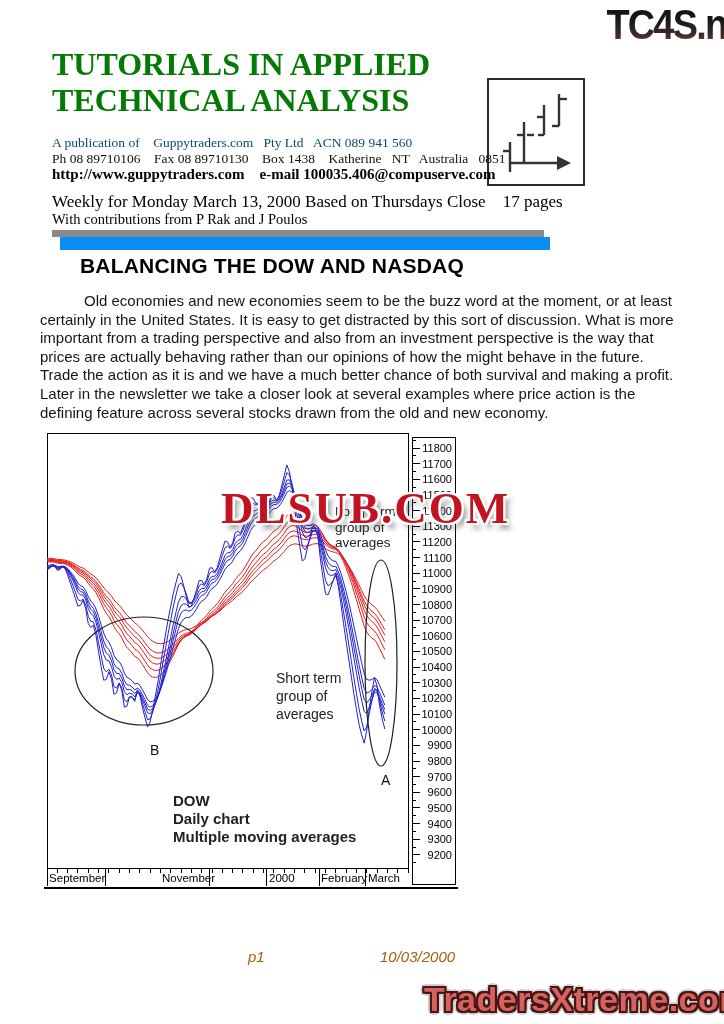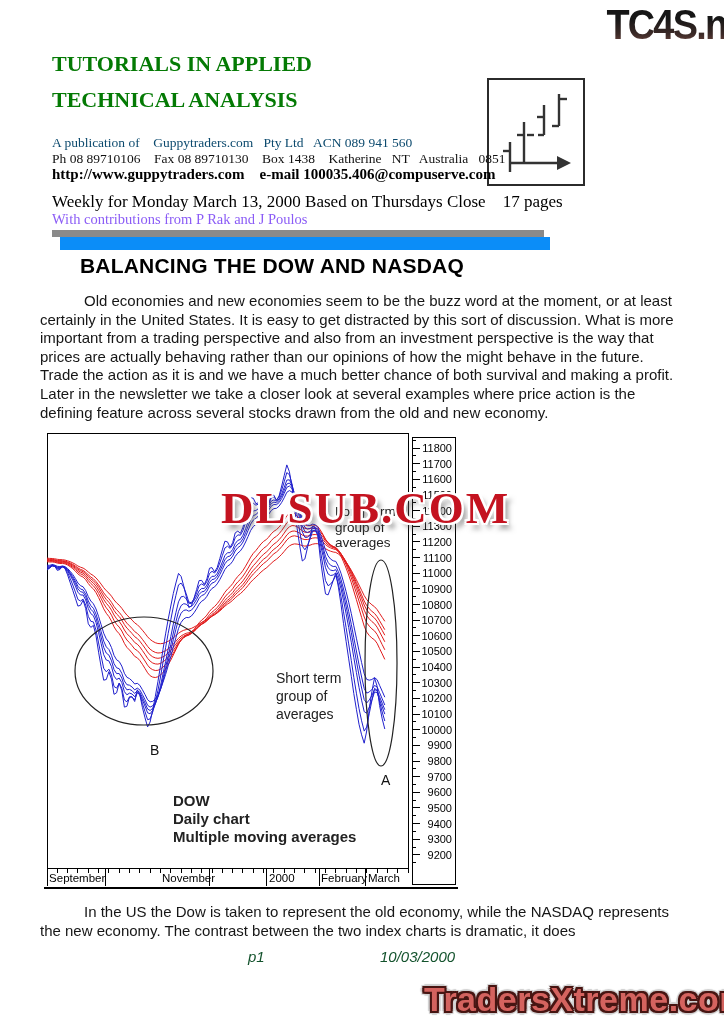--- a/index.html
+++ b/index.html
@@ -8,48 +8,48 @@
   .abs{position:absolute;}
 
   
   .tc4s{right:2px;top:0px;font-family:"Liberation Sans",sans-serif;font-weight:bold;
         font-size:43px;letter-spacing:-2px;transform:scaleX(.88);transform-origin:right top;
         background:linear-gradient(180deg,#161616 38%,#3c2a27 70%,#8a554d 100%);
         -webkit-background-clip:text;background-clip:text;color:transparent;}
 
   
   .title{left:52px;top:46px;font-family:"Liberation Serif",serif;font-weight:bold;
-         font-size:22px;line-height:36px;color:#047a04;}
+         font-size:32px;line-height:36px;color:#047a04;}
   .logo-box{left:487px;top:78px;width:94px;height:104px;border:2px solid #2b2b2b;background:#fff;}
   .pub{left:52px;font-family:"Liberation Serif",serif;white-space:pre;}
   .pub1{top:135px;font-size:13.5px;color:#0c4a6e;}
   .pub2{top:151px;font-size:13.5px;color:#111;text-align:center;}
   .pub3{top:166px;font-size:15px;font-weight:bold;color:#000;}
   .pub4{top:192px;font-size:17px;color:#000;}
-  .pub5{top:211px;font-size:14.5px;color:#8b5cf6;}
+  .pub5{top:211px;font-size:14.5px;color:#000000;}
 
   .bar-gray{left:52px;top:230px;width:492px;height:7px;background:#8a8a8a;}
   .bar-blue{left:60px;top:237px;width:490px;height:13px;background:#0b8df8;}
 
   .headline{left:52px;top:254px;font-size:21px;font-weight:bold;color:#000;letter-spacing:.2px;margin-left:28px;}
 
   .para{left:40px;width:645px;font-size:15px;line-height:18.6px;color:#161616;text-indent:44px;}
   .para1{top:292px;}
   .para2{top:903px;}
 
   .chart-wrap{left:44px;top:433px;width:414px;height:458px;}
 
   
   .dlsub{left:221px;top:482px;font-family:"Liberation Serif",serif;font-weight:bold;
          font-size:45px;letter-spacing:2px;color:#c41320;z-index:5;
          text-shadow:-2px -2px 0 #fff,2px -2px 0 #fff,-2px 2px 0 #fff,2px 2px 0 #fff,
                      0 -2px 0 #fff,0 2px 0 #fff,-2px 0 0 #fff,2px 0 0 #fff,
                      5px 6px 5px rgba(90,90,90,.55);}
 
-  .footer-p{top:948px;font-size:15px;font-style:italic;color:#14532d;}
+  .footer-p{top:948px;font-size:15px;font-style:italic;color:#a16207;}
   .footer-page{left:248px;}
   .footer-date{left:380px;}
 
   .txtreme{left:424px;top:980px;font-weight:bold;font-size:34px;letter-spacing:.5px;color:#d4635f;z-index:5;
            text-shadow:-2px -2px 0 #471512,2px -2px 0 #471512,-2px 2px 0 #471512,2px 2px 0 #471512,
                        0 -2px 0 #471512,0 2px 0 #471512,-2px 0 0 #471512,2px 0 0 #471512,
                        -4px 0 1px #cfcfcf,4px 0 1px #cfcfcf,0 -4px 1px #cfcfcf,0 4px 1px #cfcfcf,
                        -3px -3px 1px #cfcfcf,3px 3px 1px #cfcfcf,-3px 3px 1px #cfcfcf,3px -3px 1px #cfcfcf;}
 </style>
 </head>
@@ -248,20 +248,19 @@
         <text x="106" y="322" font-size="14px" font-family="Liberation Sans, sans-serif" fill="#111">B</text>
         <text x="337" y="352" font-size="14px" font-family="Liberation Sans, sans-serif" fill="#111">A</text>
         <text x="291" y="83" font-size="13.5px" font-family="Liberation Sans, sans-serif" font-weight="normal" fill="#222"><tspan x="291" dy="0">Long term</tspan><tspan x="291" dy="15.5">group of</tspan><tspan x="291" dy="15.5">averages</tspan></text>
         <text x="232" y="250" font-size="14px" font-family="Liberation Sans, sans-serif" font-weight="normal" fill="#222"><tspan x="232" dy="0">Short term</tspan><tspan x="232" dy="18">group of</tspan><tspan x="232" dy="18">averages</tspan></text>
         <text x="129" y="373" font-size="15px" font-family="Liberation Sans, sans-serif" font-weight="bold" fill="#222"><tspan x="129" dy="0">DOW</tspan><tspan x="129" dy="18">Daily chart</tspan><tspan x="129" dy="18">Multiple moving averages</tspan></text>
       </svg>
   </div>
 
   <div class="abs dlsub">DLSUB.COM</div>
 
-  <div class="abs para para2">In the US the Dow is taken to represent the old economy, while the NASDAQ represents the new economy.  The contrast between the two index charts is dramatic, it does</div>
 
   <div class="abs footer-p footer-page">p1</div>
   <div class="abs footer-p footer-date">10/03/2000</div>
 
   <div class="abs txtreme">TradersXtreme.com</div>
 
 </div>
 
 </body></html>

